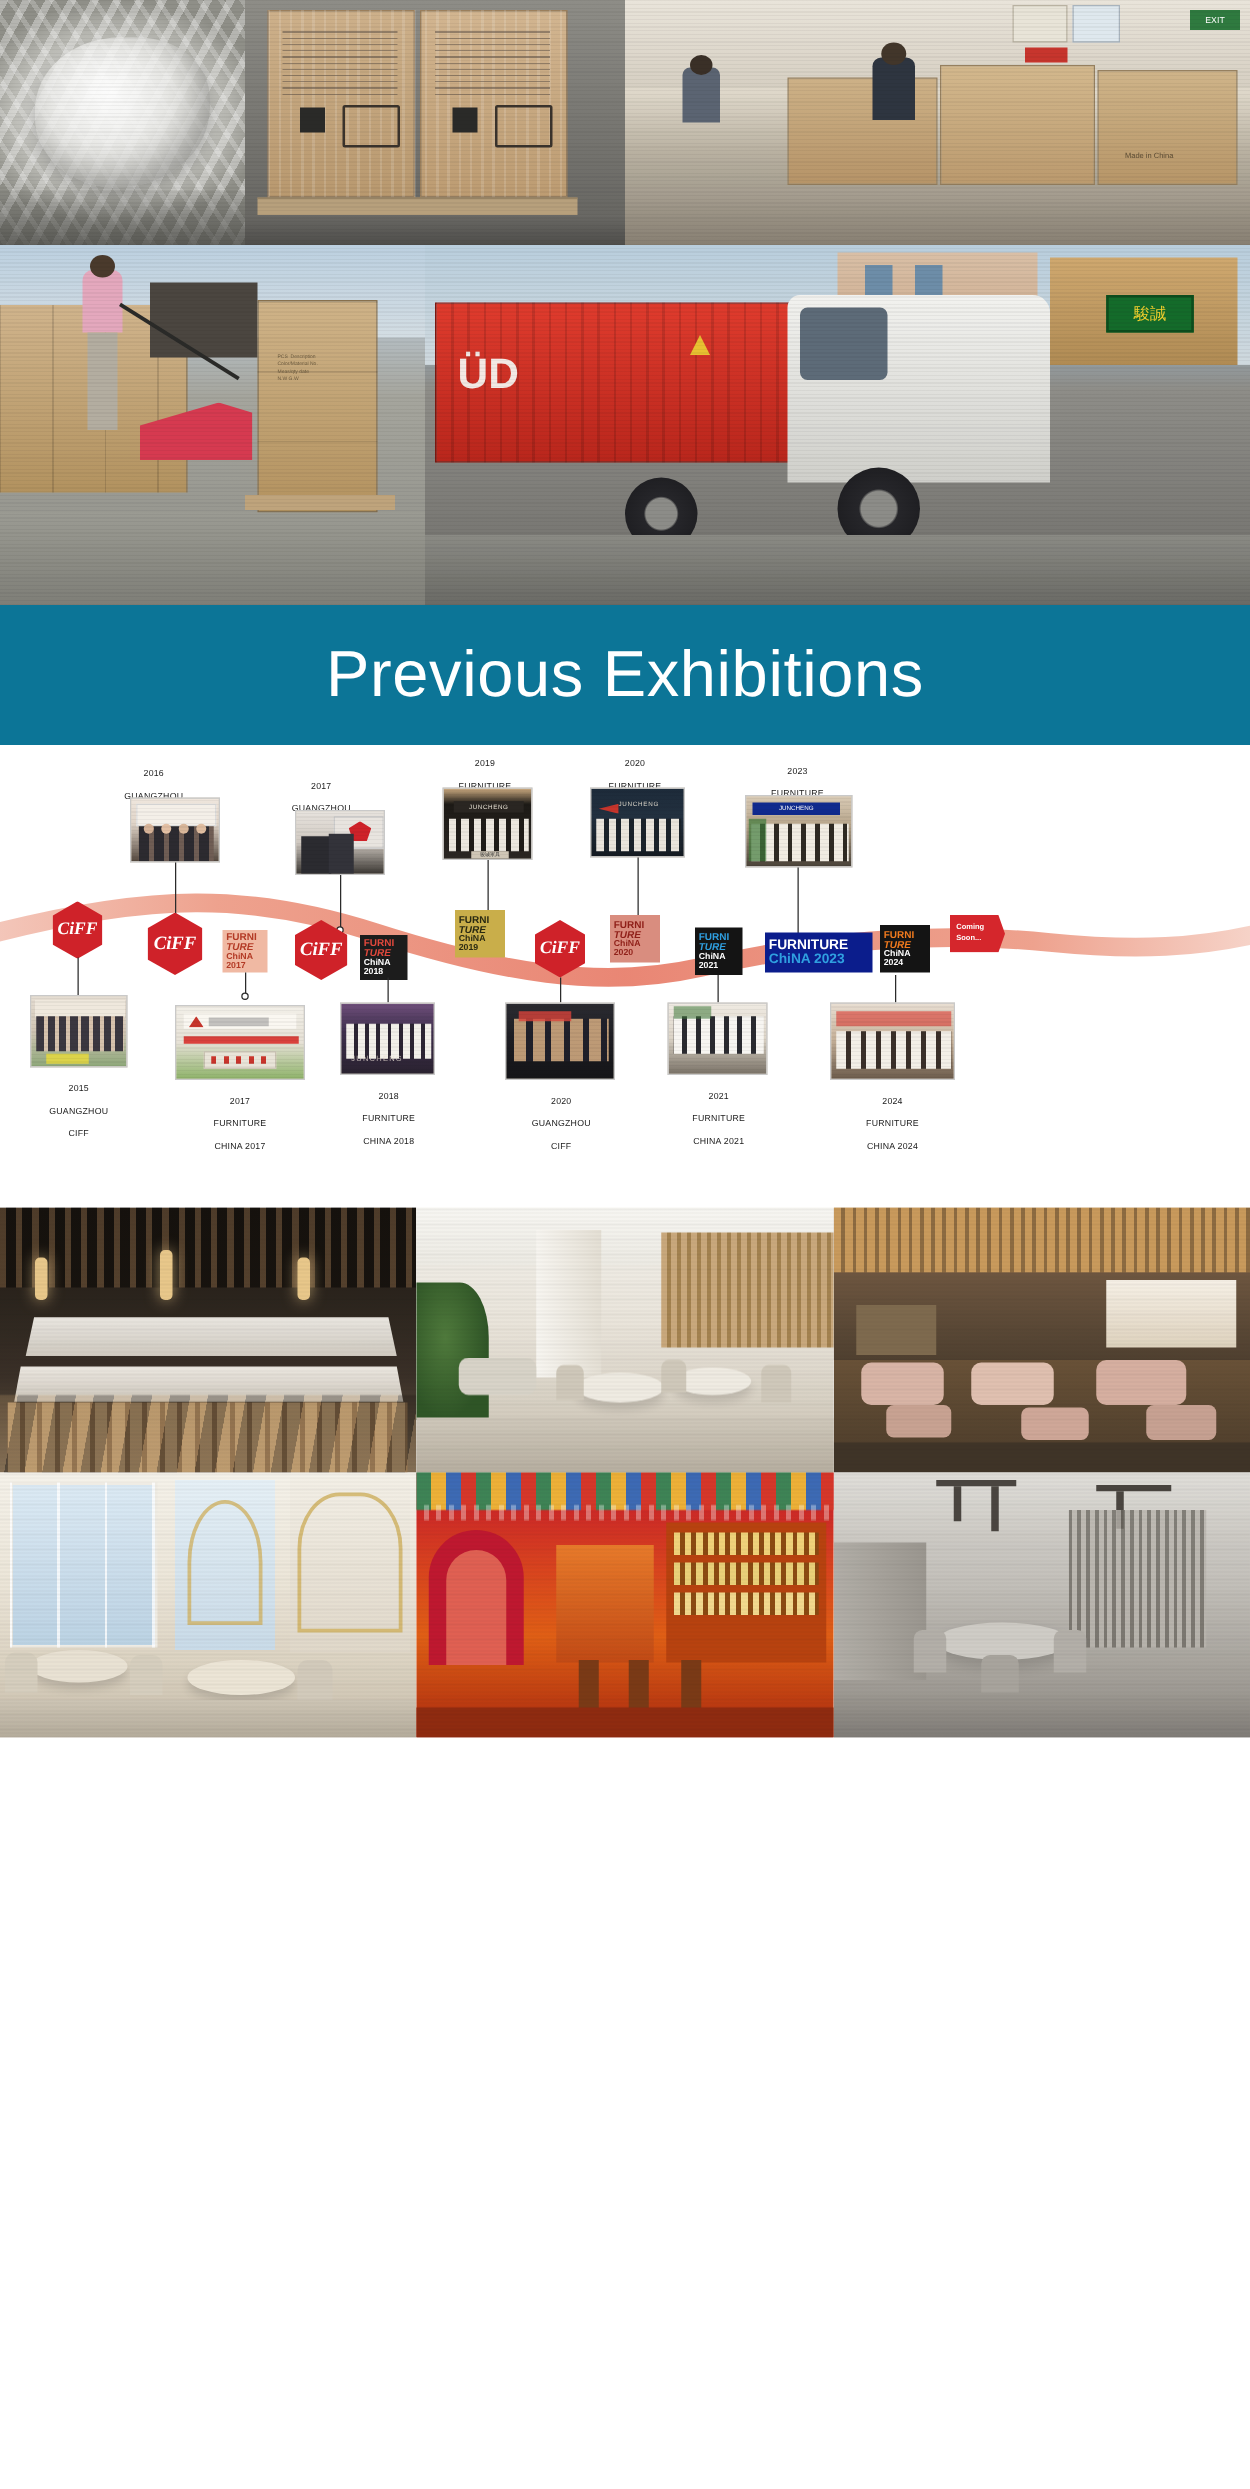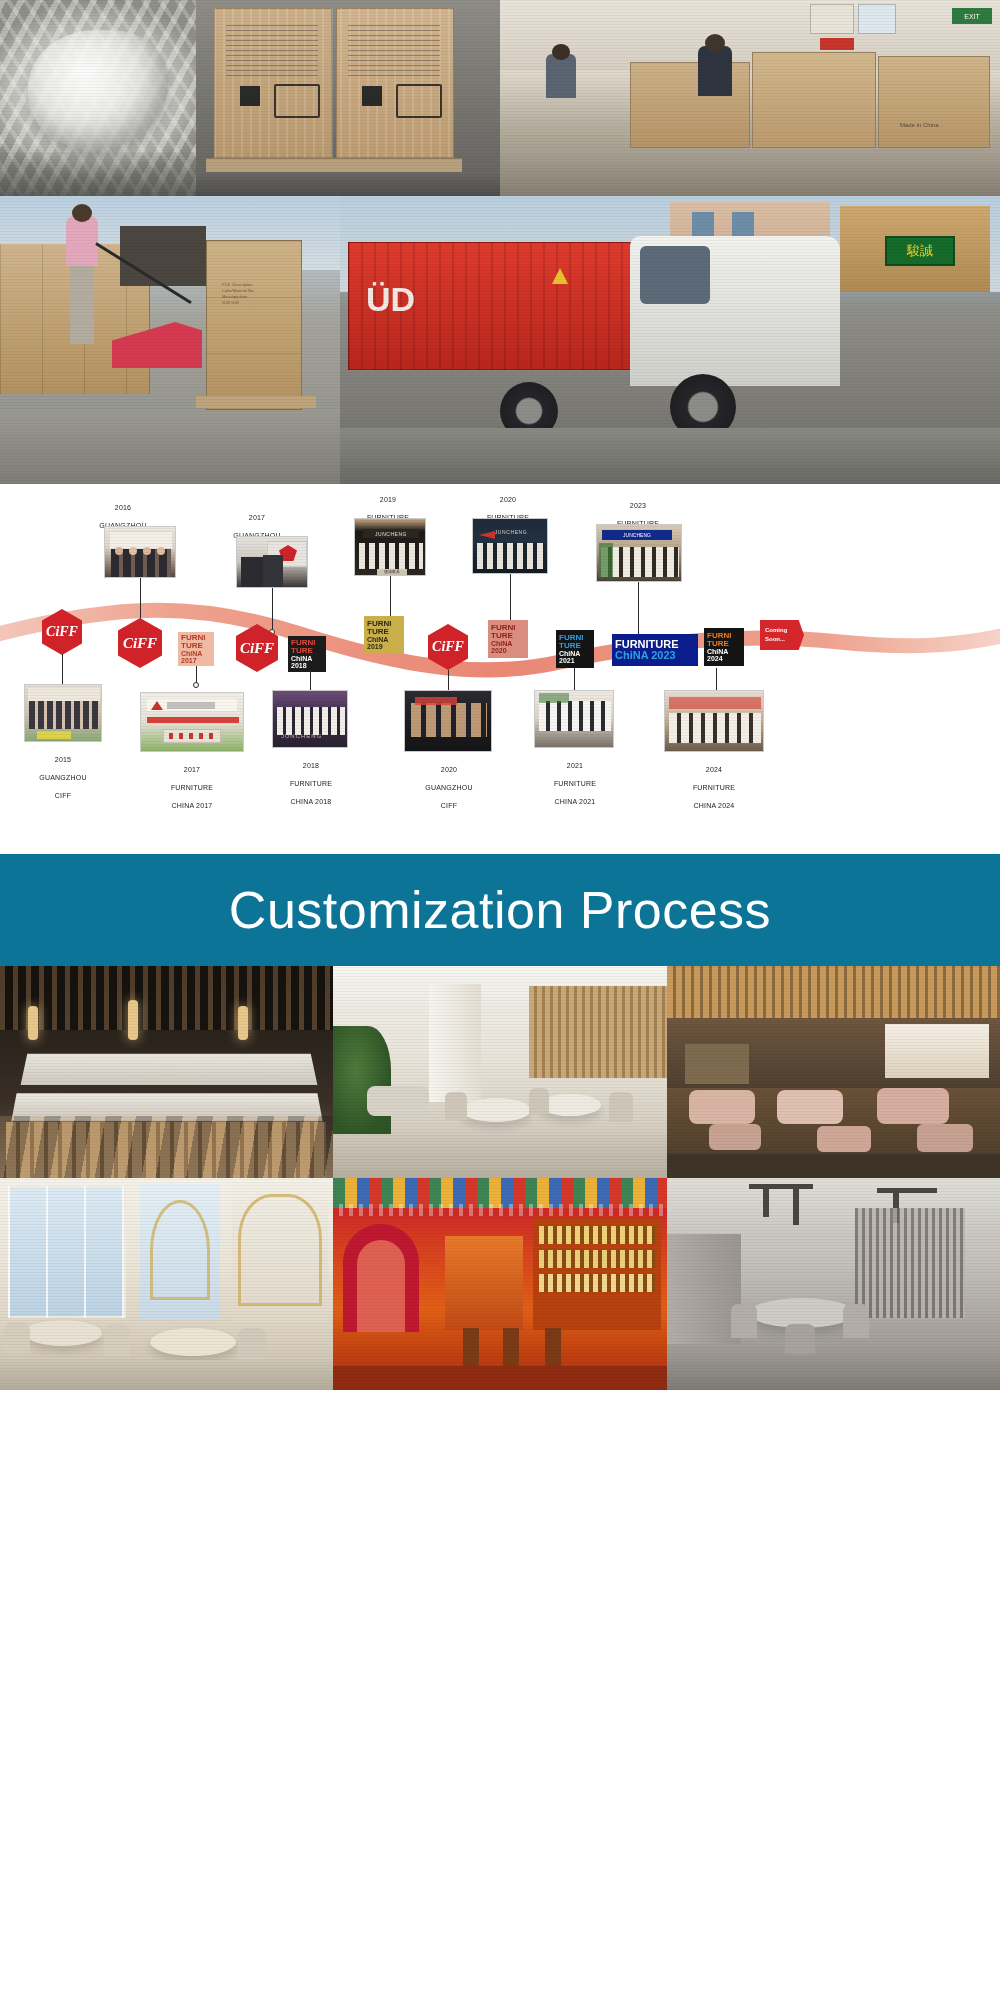--- a/index.html
+++ b/index.html
@@ -77,21 +77,21 @@
   
   .fcbadge {
     position: absolute;
     display:flex; flex-direction:column; justify-content:center;
     font-weight: bold;
     line-height: 1.0;
     padding: 2px 3px;
     overflow:hidden;
   }
   .fc-l1 { font-size: 8px; }
-  .fc-l2 { font-size: 8px; }
+  .fc-l2 { font-size: 8px; font-style: italic; }
   .fc-l3 { font-size: 9px; }
   .fc-wide { font-size: 11px; }
 
   .coming {
     position:absolute;
     background:#d5262c; color:#fff;
     clip-path: polygon(0% 0%, 88% 0%, 100% 50%, 88% 100%, 0% 100%);
     display:flex; flex-direction:column; justify-content:center;
     font-size:6px; line-height:9px; padding-left:5px; font-weight:600;
   }
@@ -218,20 +218,23 @@
         <div style="position:absolute;left:212px;top:72px;width:16px;height:16px;background:#e8c232;clip-path:polygon(50% 0,100% 100%,0 100%);"></div>
         <div style="position:absolute;left:290px;top:40px;width:210px;height:150px;background:linear-gradient(180deg,#f2f2ef,#cfcfca);border-radius:10px 14px 0 0;"></div>
         <div style="position:absolute;left:300px;top:50px;width:70px;height:58px;background:#5d6b78;border-radius:6px;"></div>
         <div style="position:absolute;left:330px;top:178px;width:66px;height:66px;border-radius:50%;background:radial-gradient(circle,#8c8c88 30%,#26262a 34%,#1a1a1d 100%);"></div>
         <div style="position:absolute;left:160px;top:186px;width:58px;height:58px;border-radius:50%;background:radial-gradient(circle,#8c8c88 30%,#26262a 34%,#1a1a1d 100%);"></div>
         <div style="position:absolute;left:0;top:232px;width:660px;height:56px;background:linear-gradient(180deg,#8a8a84,#6a6a65);"></div>
       </div>
     </div>
   </div>
 
+  <div class="banner banner-1" style="background:#0c7597;">
+    <span>Previous Exhibitions</span>
+  </div>
 
   <div class="timeline-wrap">
 
     <svg class="tl-ribbon" viewBox="0 0 1000 370" preserveAspectRatio="none">
       <defs>
         <linearGradient id="rib" x1="0" y1="0" x2="1" y2="0">
           <stop offset="0%" stop-color="#f3c5b8"></stop>
           <stop offset="18%" stop-color="#ed9d88"></stop>
           <stop offset="50%" stop-color="#e8806d"></stop>
           <stop offset="82%" stop-color="#ed9d88"></stop>
@@ -462,23 +465,20 @@
       </div>
     </div>
     <div class="tl-caption" style="left:664px; top:272px; width:100px;">
       <div>2024</div>
       <div>FURNITURE</div>
       <div>CHINA 2024</div>
     </div>
 
   </div>
 
-  <div class="banner banner-2" style="background:#0c7597;">
-    <span>Customization Process</span>
-  </div>
 
   <div class="grid3">
 
     <div class="g3cell">
       <div class="ph grain" style="background:linear-gradient(180deg,#1b1713 0%,#2a231c 32%,#3a3027 64%,#6e5f4d 100%);">
         <div style="position:absolute;left:0;top:0;width:100%;height:64px;background:
           repeating-linear-gradient(90deg, rgba(120,90,60,.55) 0 5px, rgba(20,16,12,.85) 5px 13px);"></div>
         <div style="position:absolute;left:28px;top:40px;width:10px;height:34px;background:#e8c78a;border-radius:4px;box-shadow:0 0 12px rgba(232,199,138,.7);"></div>
         <div style="position:absolute;left:128px;top:34px;width:10px;height:40px;background:#e8c78a;border-radius:4px;box-shadow:0 0 12px rgba(232,199,138,.7);"></div>
         <div style="position:absolute;left:238px;top:40px;width:10px;height:34px;background:#e8c78a;border-radius:4px;box-shadow:0 0 12px rgba(232,199,138,.7);"></div>

